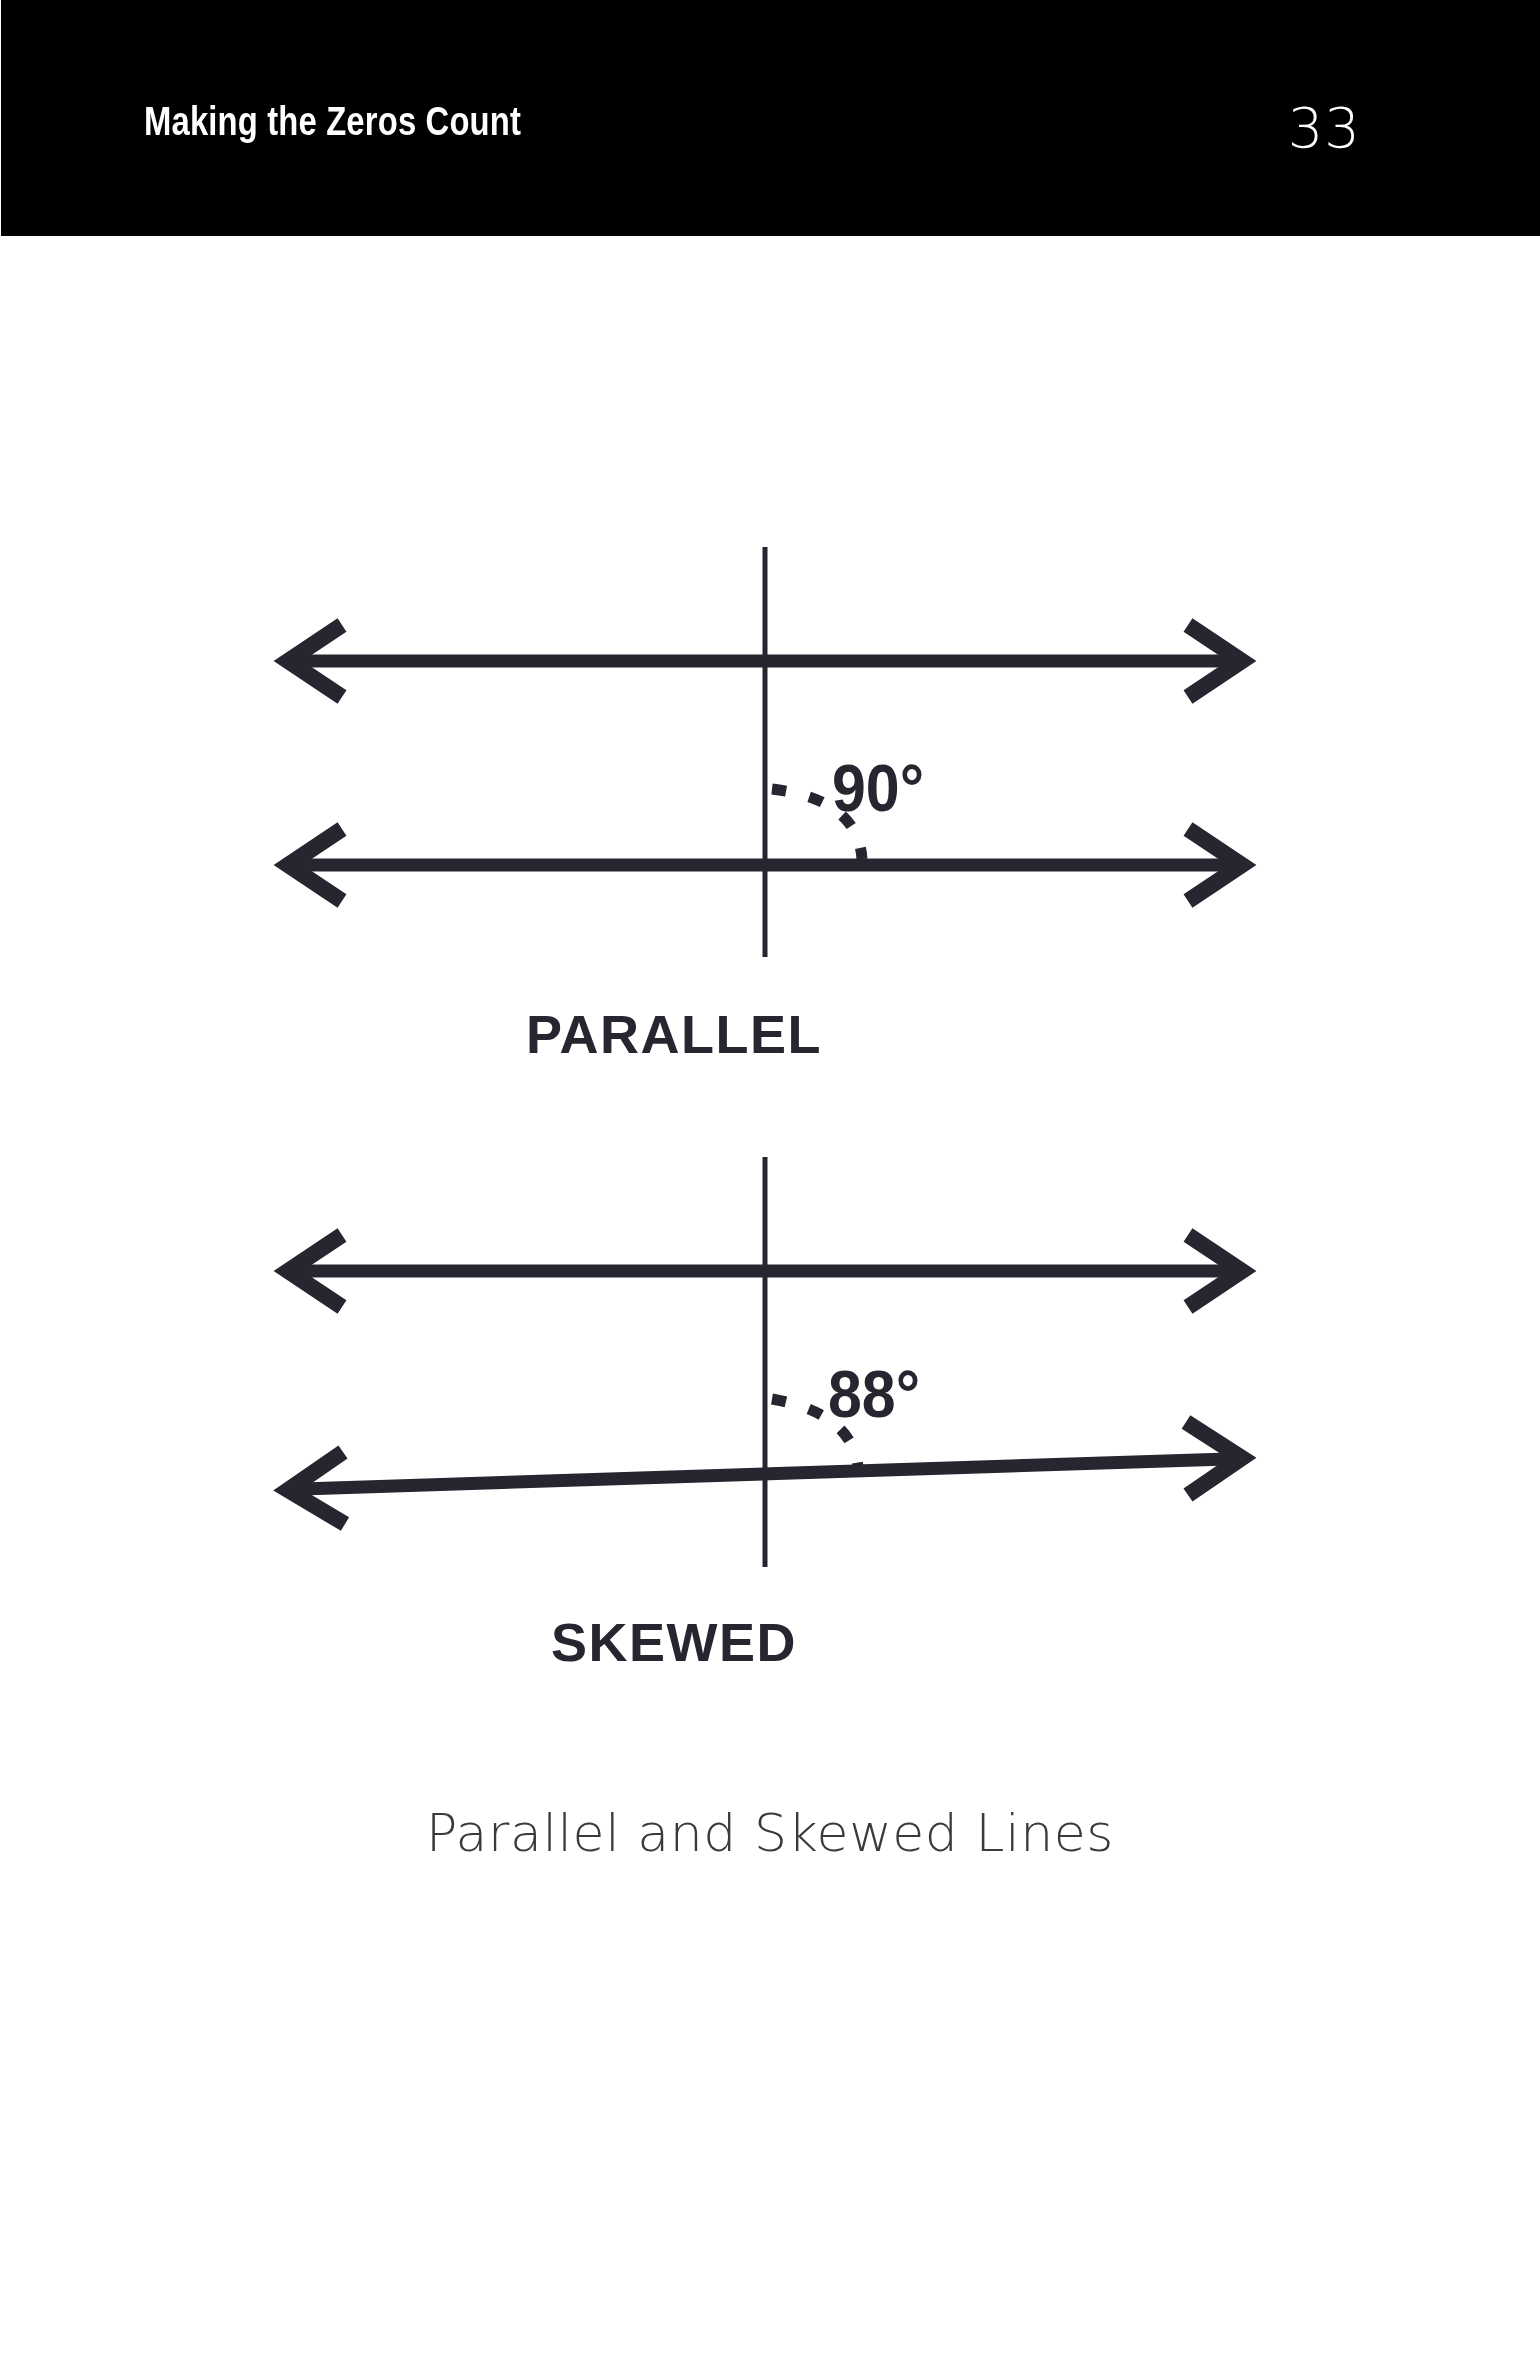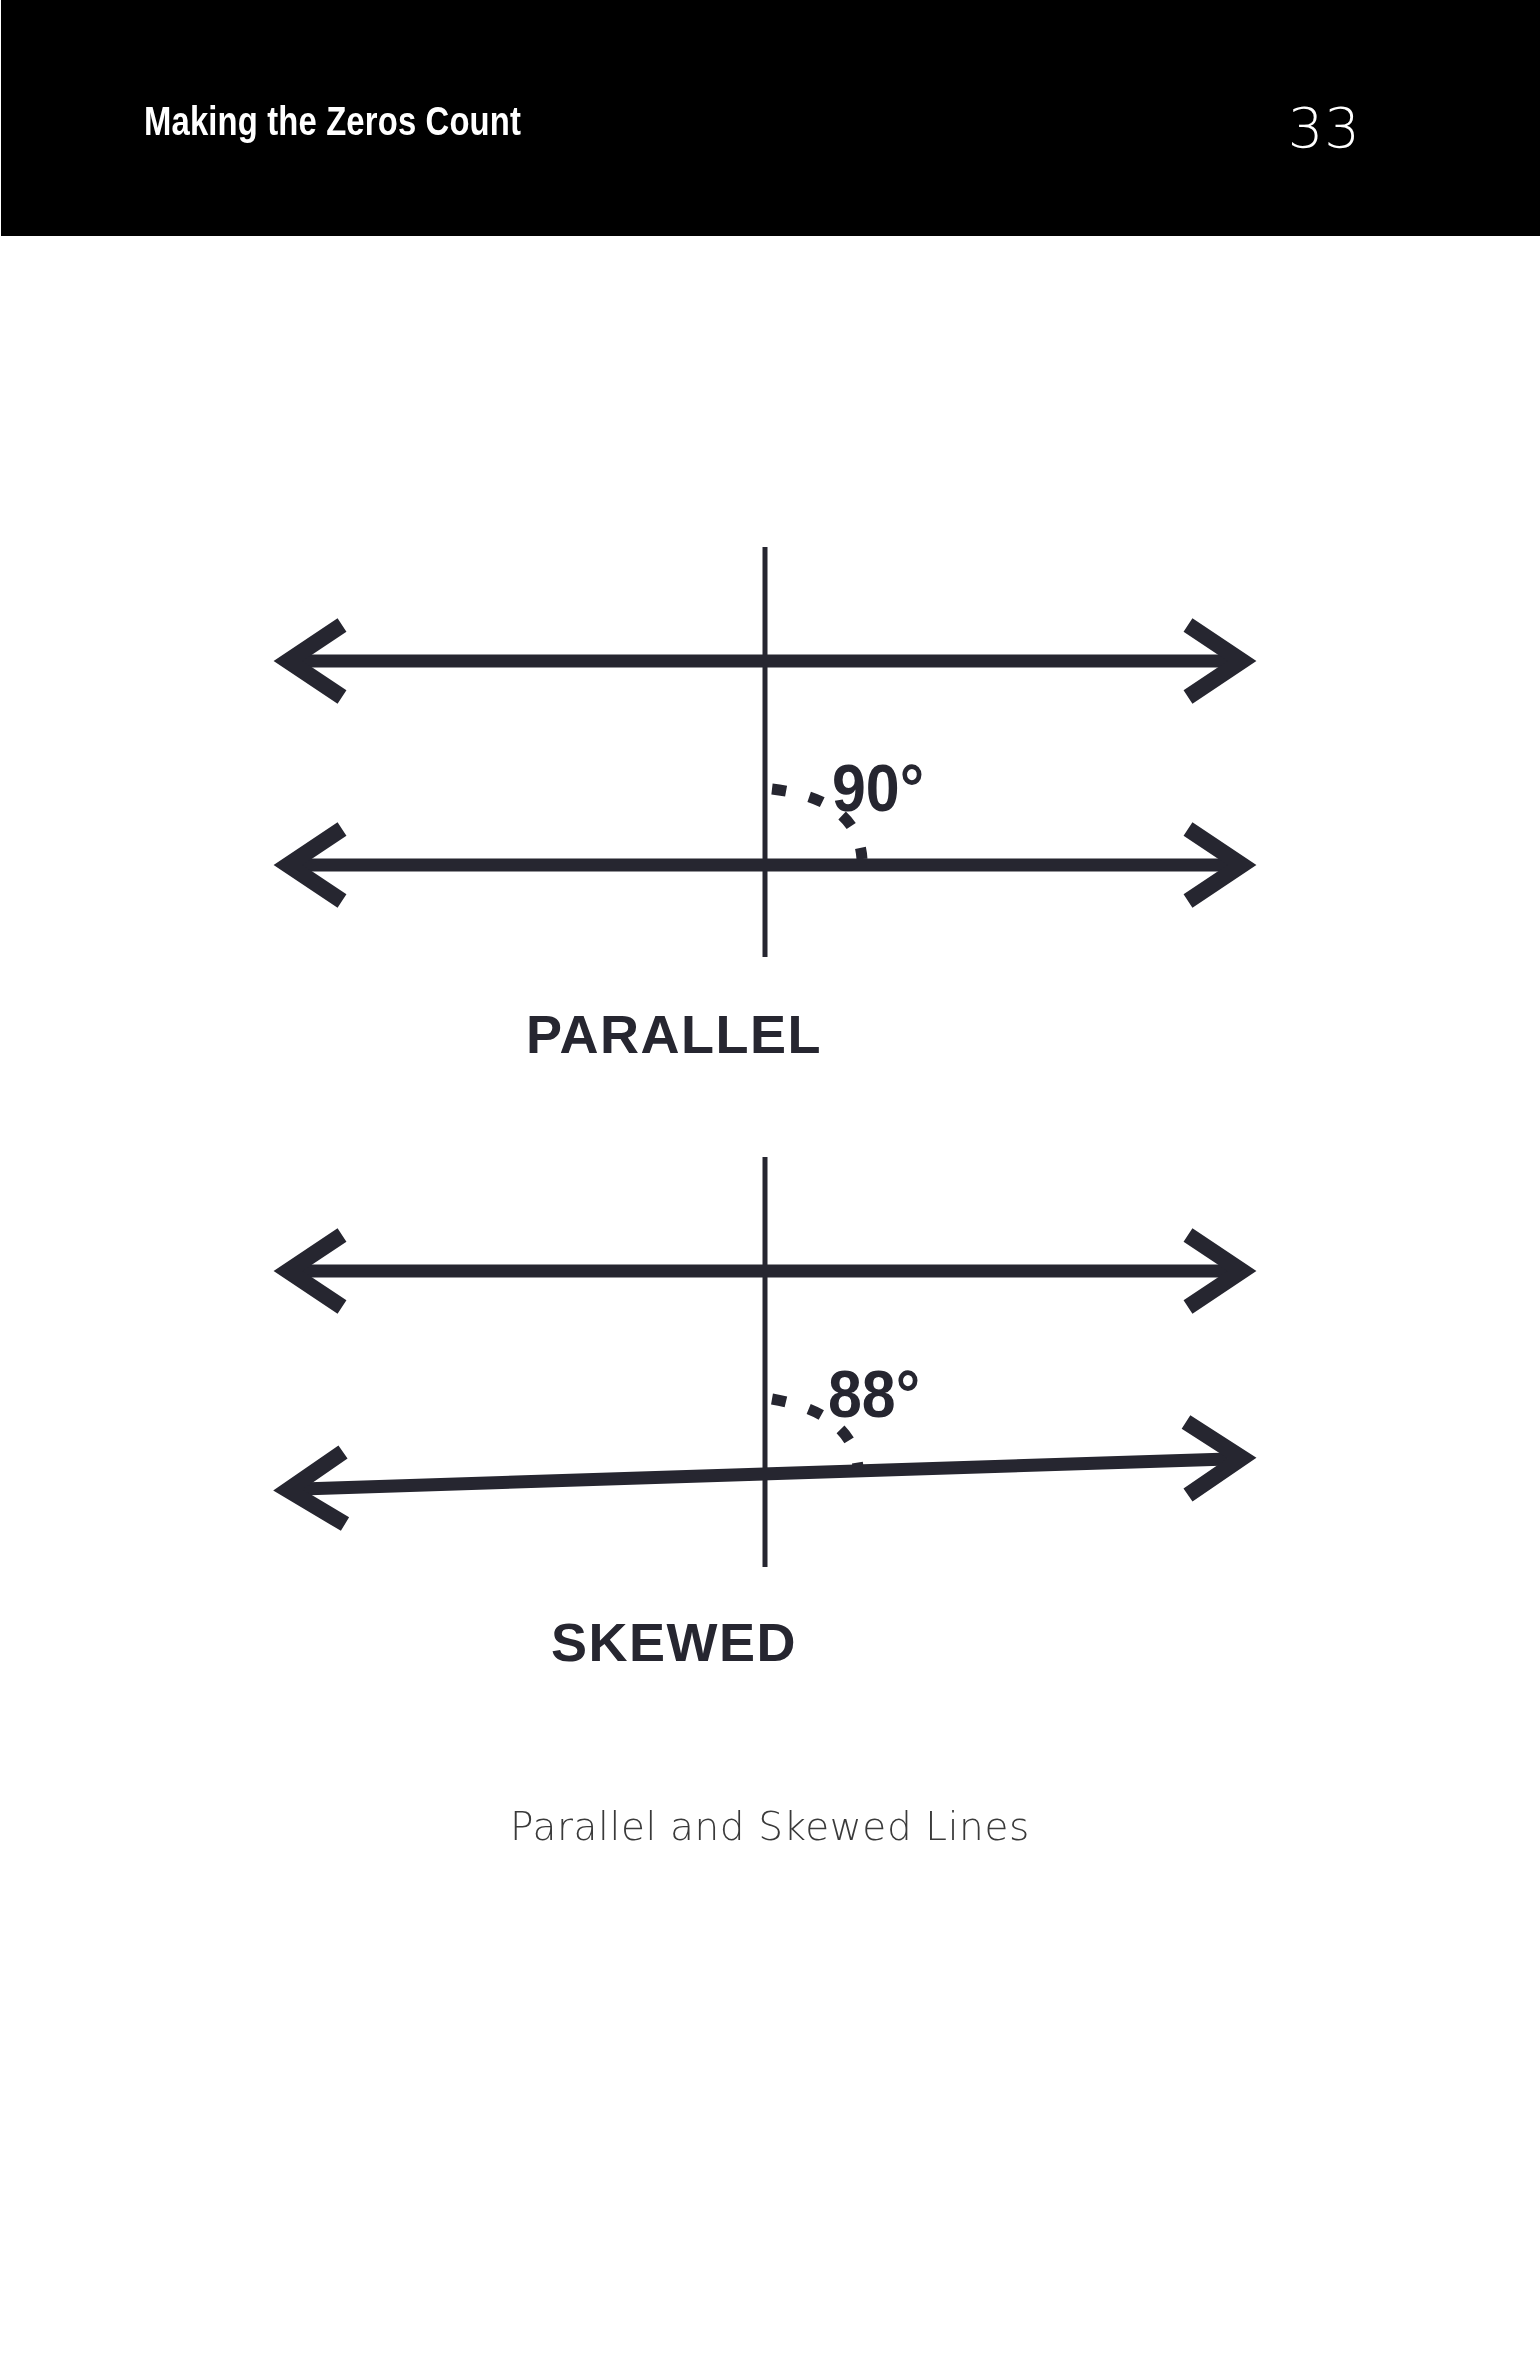--- a/index.html
+++ b/index.html
@@ -83,21 +83,21 @@
   #label-skewed   { top: 1368px; }
 
   #figure-caption {
     position: absolute;
     left: 0;
     width: 1540px;
     top: 1560px;
     text-align: center;
     font-family: "DejaVu Sans", sans-serif;
     font-weight: 300;
-    font-size: 39px;
+    font-size: 52px;
     color: #3a3a3a;
     letter-spacing: 0.6px;
     line-height: 1;
   }
 </style>
 </head>
 <body>
 
 <div id="header-band">
   <div id="header-title">Making the Zeros Count</div>

